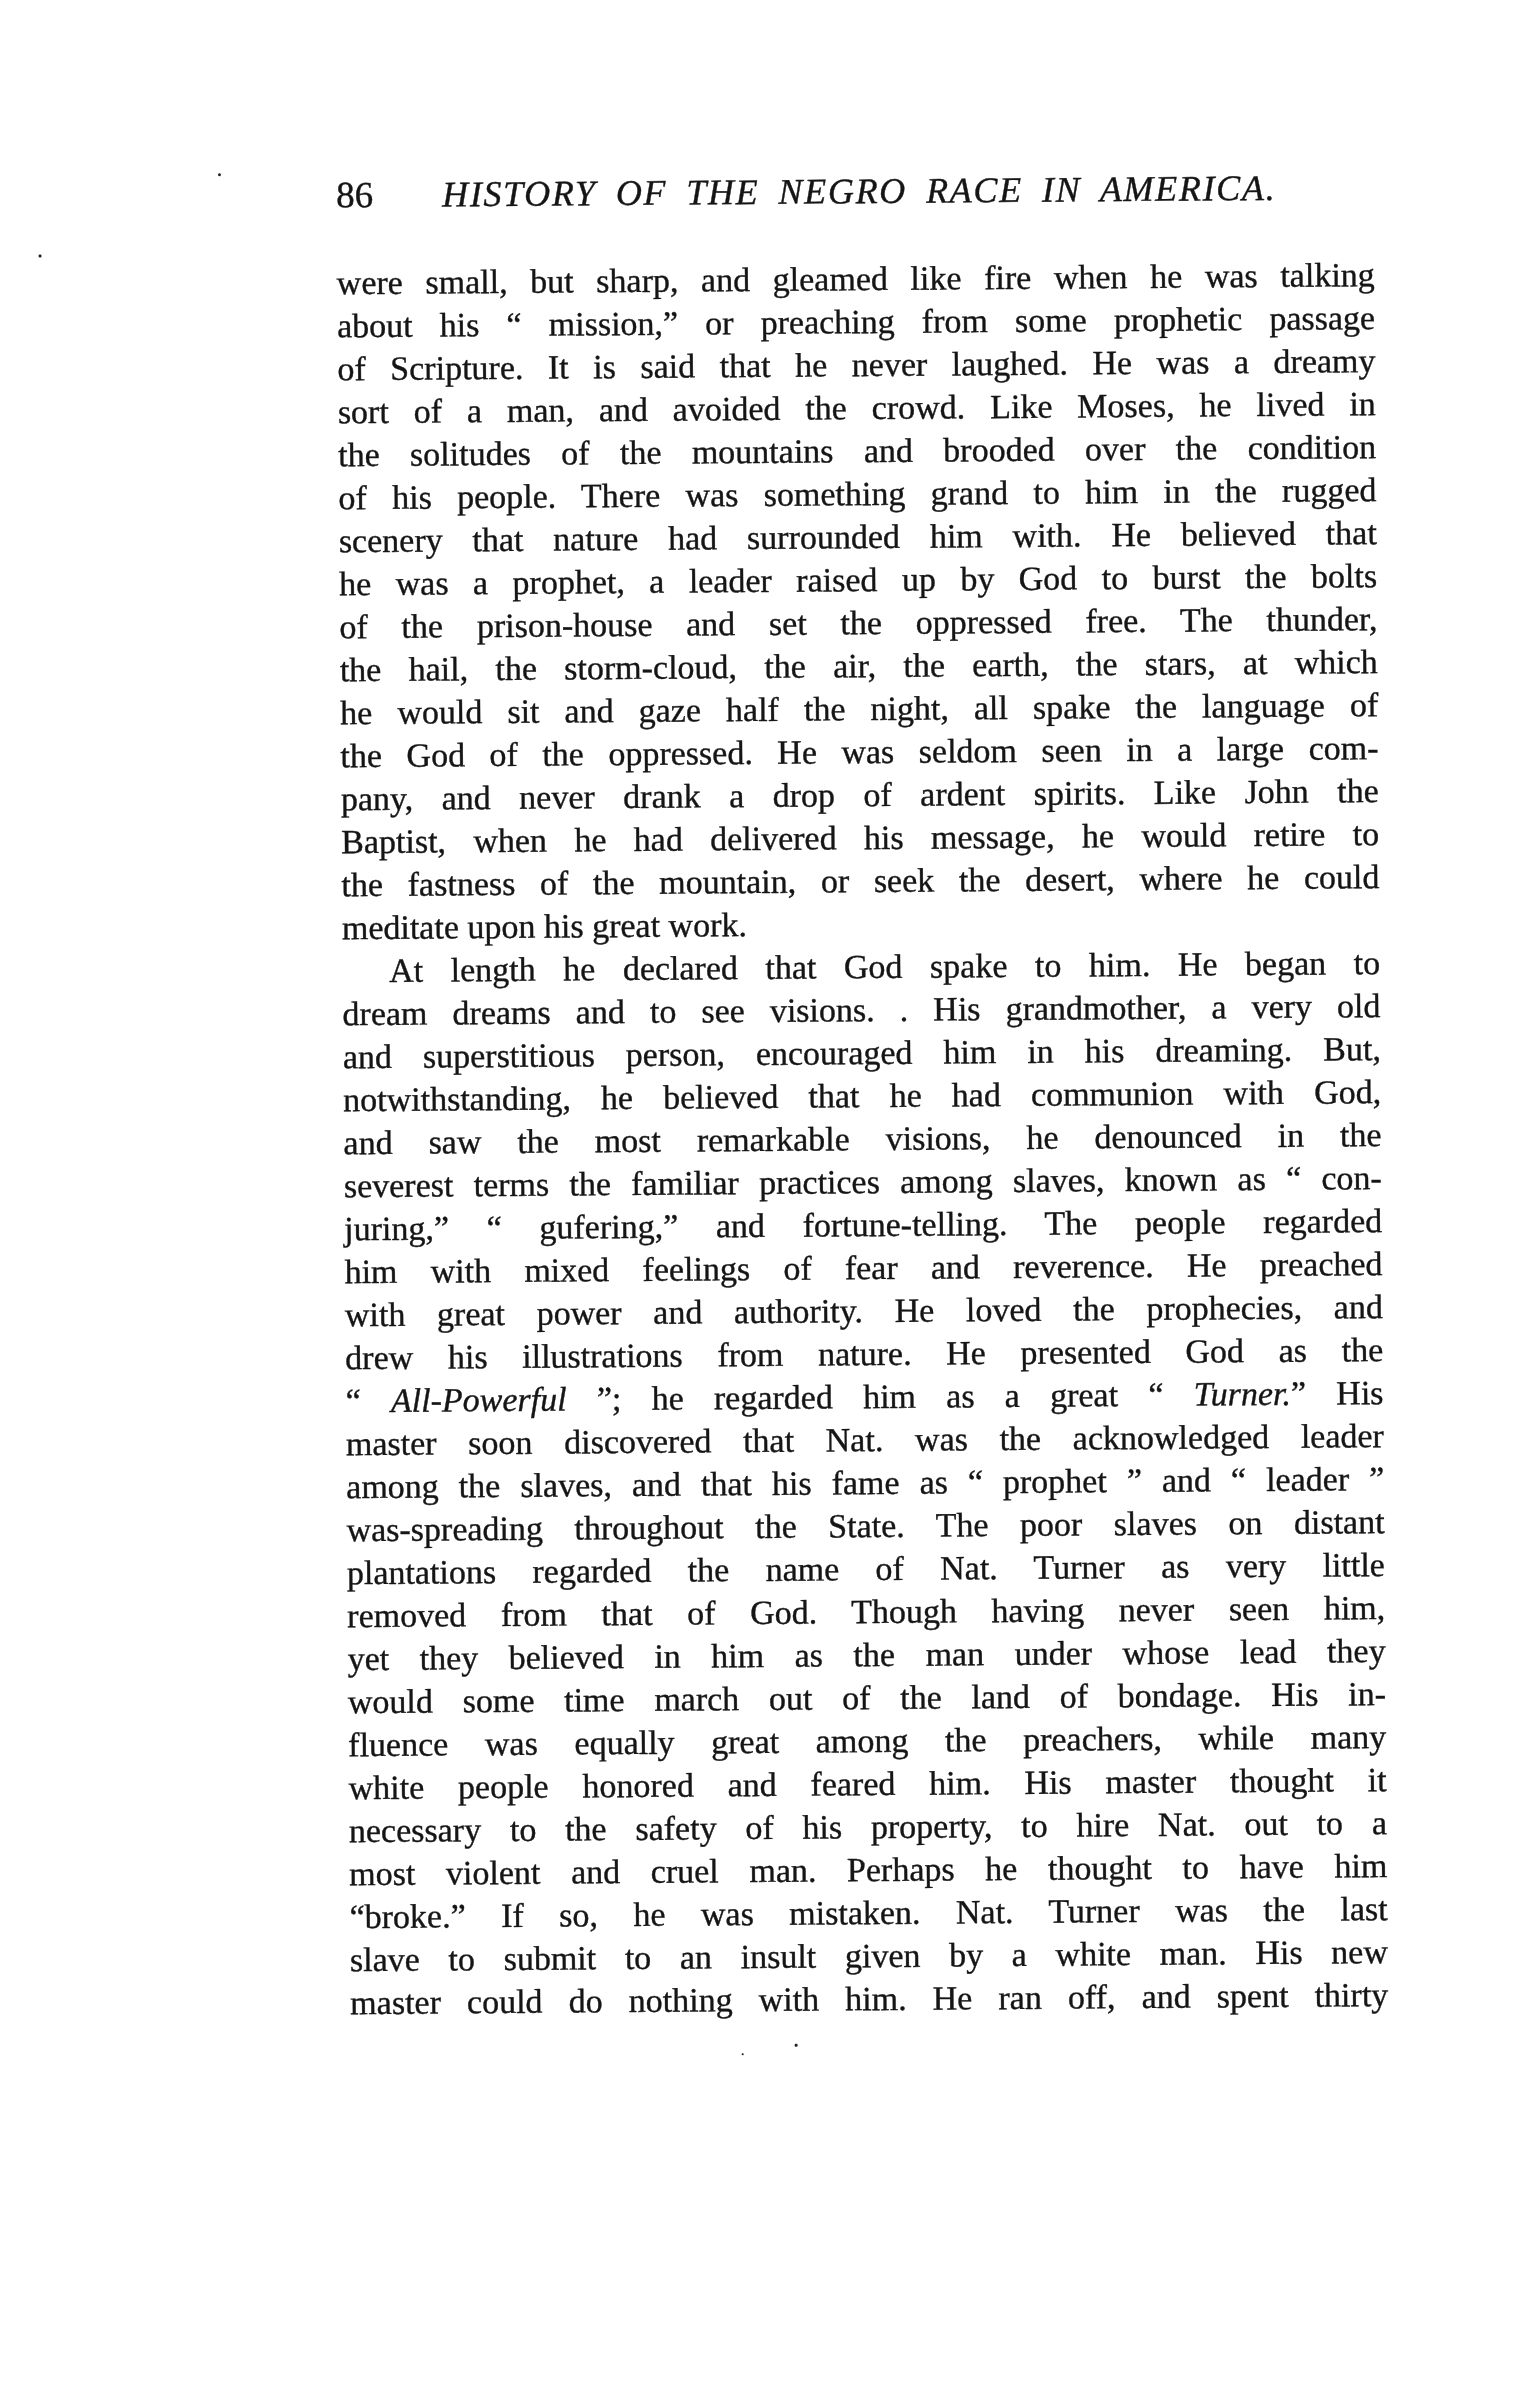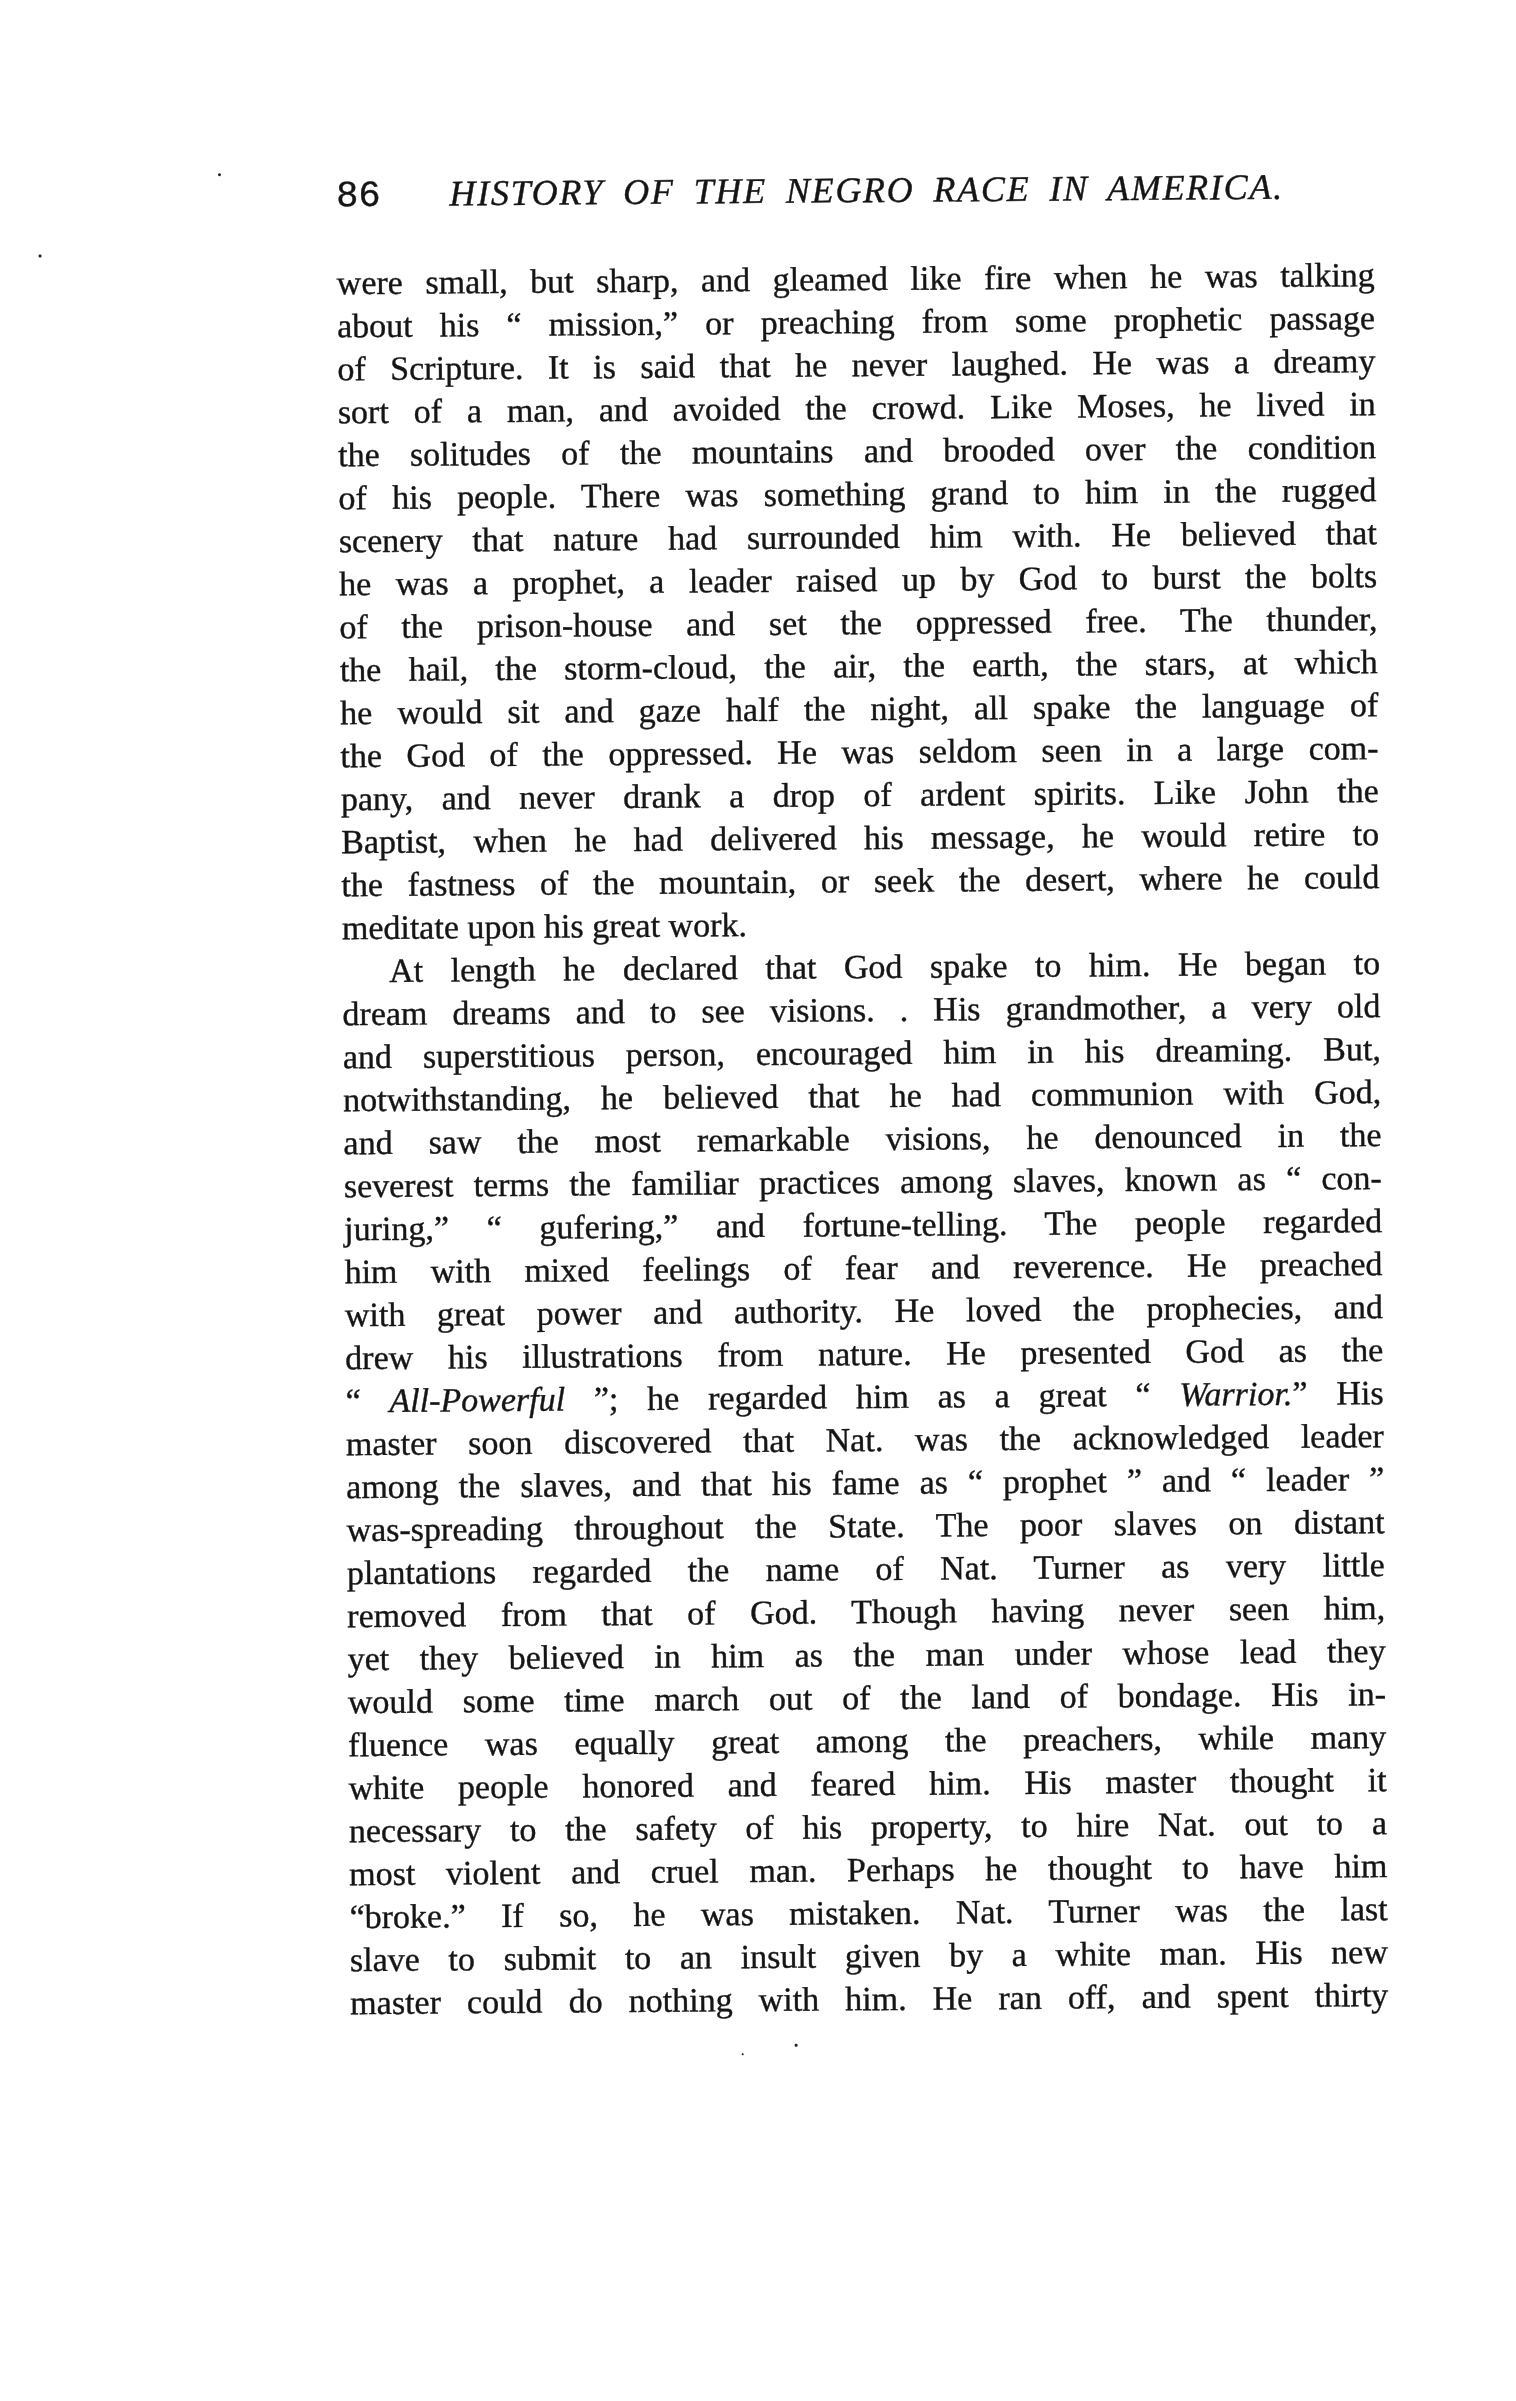--- a/index.html
+++ b/index.html
@@ -15,21 +15,21 @@
     transform-origin:758px 1201px;
     color:#151515;
     font-family:"Liberation Serif","DejaVu Serif",serif;
     -webkit-text-stroke:0.4px #1a1a1a;
   }
   .page-header{
     position:absolute;top:170px;left:344px;width:1045px;
     display:flex;align-items:baseline;
     white-space:nowrap;
   }
-  .page-number{font-size:37px;font-family:Liberation Mono, monospace;}
+  .page-number{font-size:37px;}
   .running-title{
     font-style:italic;
     font-size:36px;
     letter-spacing:1.7px;
     word-spacing:8.4px;
     margin-left:69px;
   }
   .page-body{
     position:absolute;top:258px;left:344px;width:1038px;
   }
@@ -81,21 +81,21 @@
         <div class="line">At length he declared that God spake to him. He began to</div>
         <div class="line">dream dreams and to see visions. . His grandmother, a very old</div>
         <div class="line">and superstitious person, encouraged him in his dreaming. But,</div>
         <div class="line">notwithstanding, he believed that he had communion with God,</div>
         <div class="line">and saw the most remarkable visions, he denounced in the</div>
         <div class="line">severest terms the familiar practices among slaves, known as “ con-</div>
         <div class="line">juring,” “ gufering,” and fortune-telling. The people regarded</div>
         <div class="line">him with mixed feelings of fear and reverence. He preached</div>
         <div class="line">with great power and authority. He loved the prophecies, and</div>
         <div class="line">drew his illustrations from nature. He presented God as the</div>
-        <div class="line">“ <i>All-Powerful</i> ”; he regarded him as a great “ <i>Warrior.</i>” His</div>
+        <div class="line">“ <i>All-Powerful</i> ”; he regarded him as a great “ <i>Turner.</i>” His</div>
         <div class="line">master soon discovered that Nat. was the acknowledged leader</div>
         <div class="line">among the slaves, and that his fame as “ prophet ” and “ leader ”</div>
         <div class="line">was-spreading throughout the State. The poor slaves on distant</div>
         <div class="line">plantations regarded the name of Nat. Turner as very little</div>
         <div class="line">removed from that of God. Though having never seen him,</div>
         <div class="line">yet they believed in him as the man under whose lead they</div>
         <div class="line">would some time march out of the land of bondage. His in-</div>
         <div class="line">fluence was equally great among the preachers, while many</div>
         <div class="line">white people honored and feared him. His master thought it</div>
         <div class="line">necessary to the safety of his property, to hire Nat. out to a</div>

